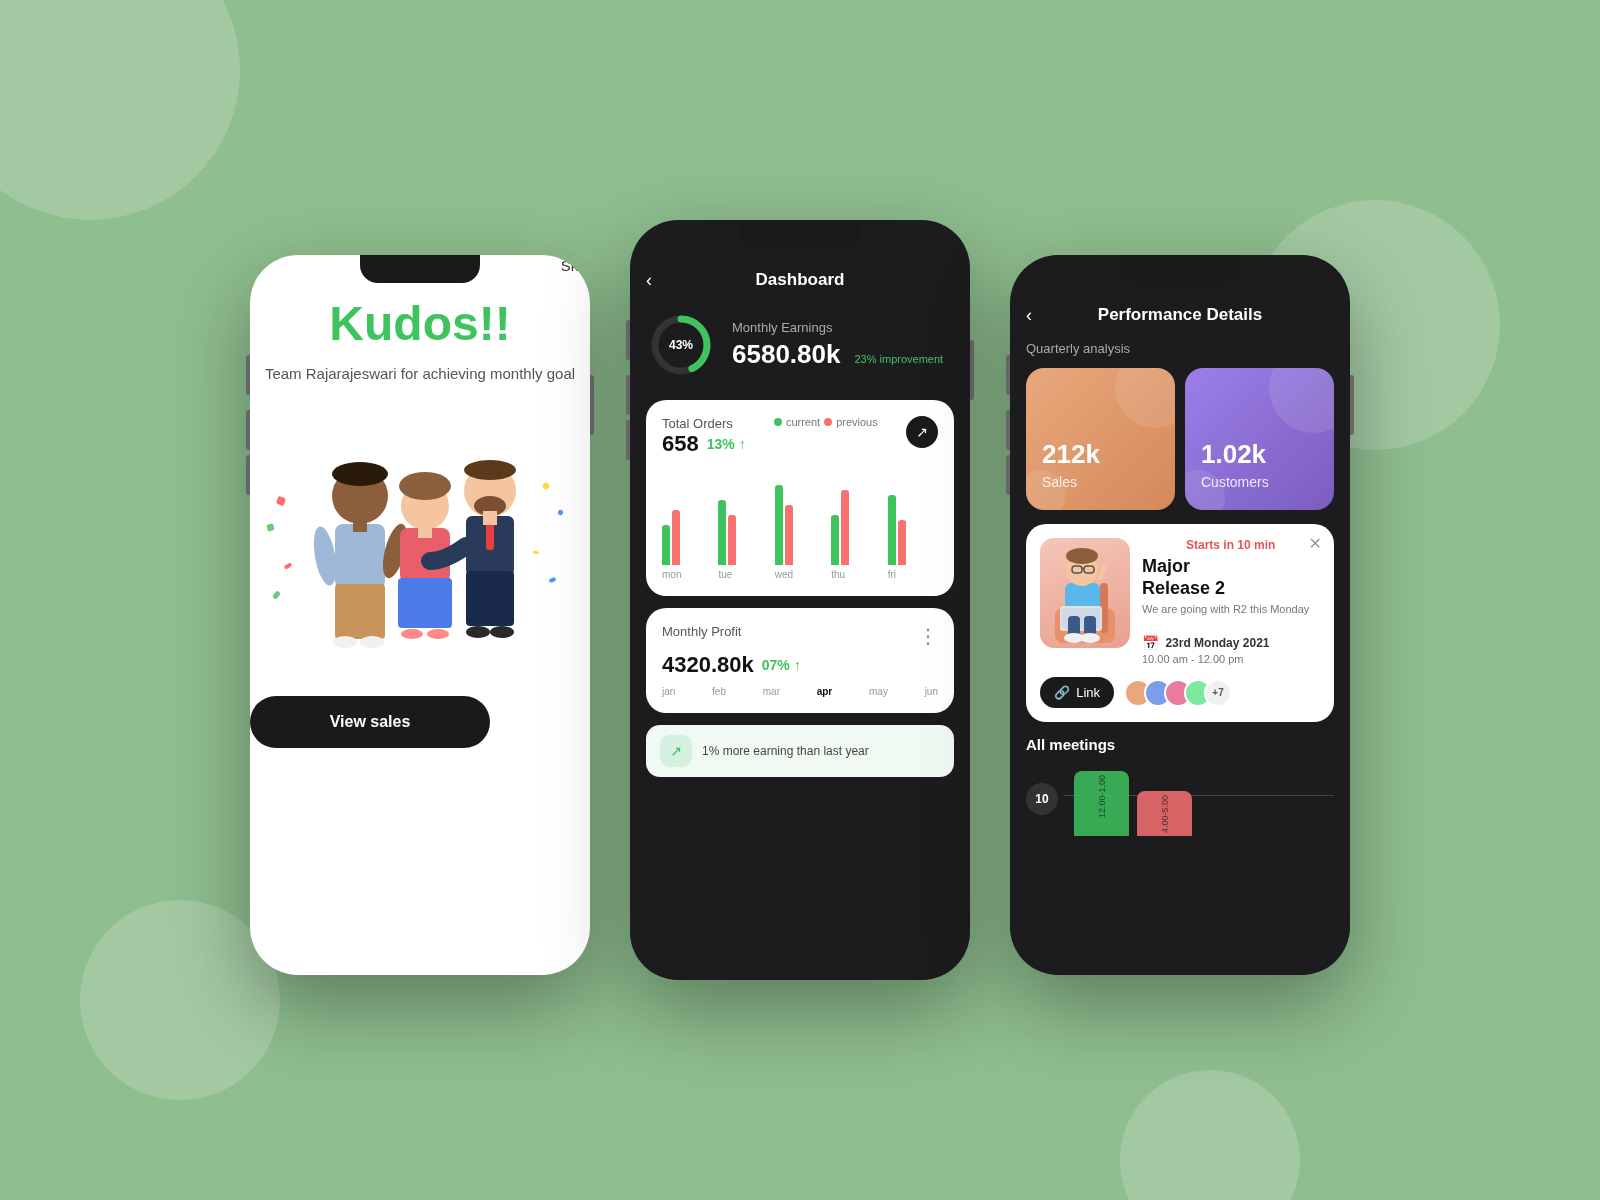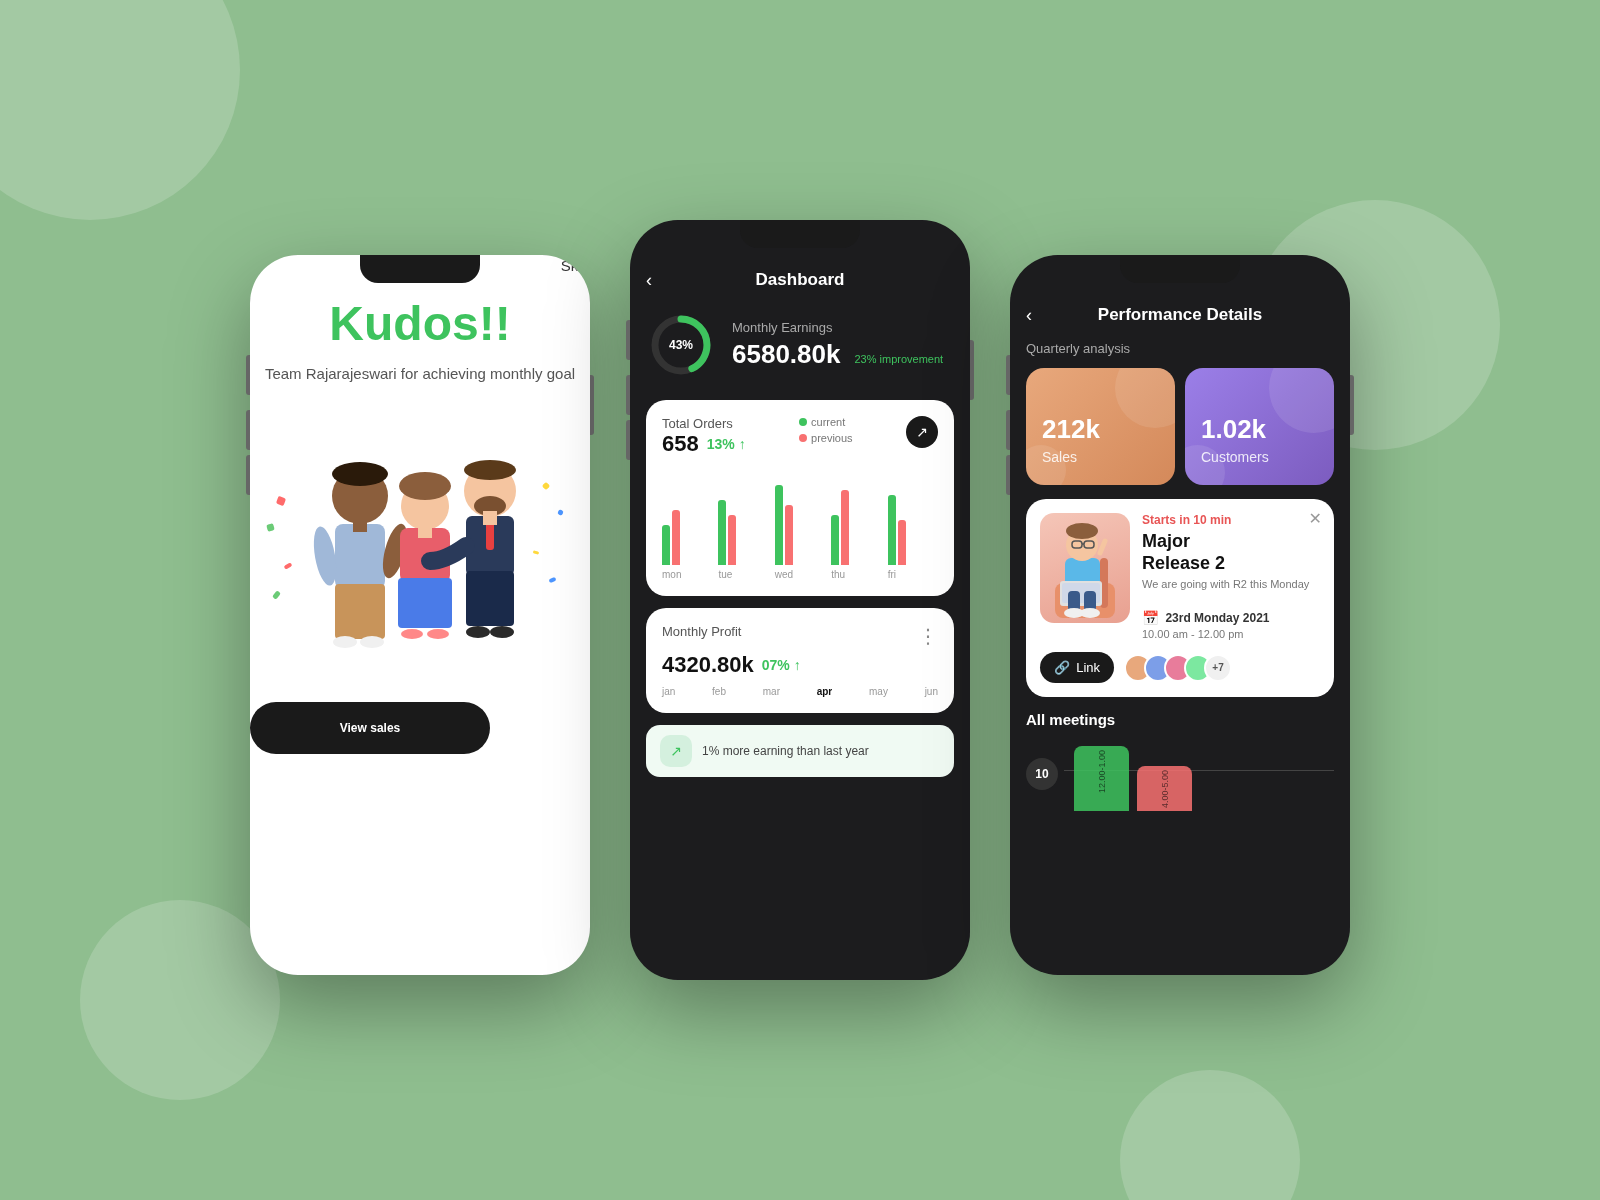--- a/index.html
+++ b/index.html
@@ -125,26 +125,26 @@
     .confetti-piece {
       position: absolute;
       border-radius: 2px;
     }
     .view-sales-btn {
       width: 240px;
       height: 52px;
       background: #1a1a1a;
       border-radius: 30px;
       color: #fff;
-      font-size: 12px;
+      font-size: 16px;
       font-weight: 600;
       display: flex;
       align-items: center;
       justify-content: center;
-      margin-top: 16px;
+      margin-top: 10px;
       margin-bottom: 20px;
     }
 
     
     .phone-2 {
       width: 340px;
       height: 760px;
       background: #2a2a2a;
     }
     .phone-2 .phone-inner {
@@ -405,21 +405,21 @@
       display: grid;
       grid-template-columns: 1fr 1fr;
       gap: 10px;
       margin-bottom: 14px;
     }
     .stat-card {
       border-radius: 18px;
       padding: 20px 28px;
       position: relative;
       overflow: hidden;
-      height: 117px;
+      height: 142px;
     }
     .stat-card.orange {
       background: linear-gradient(135deg, #e8a87c, #d4895a);
     }
     .stat-card.purple {
       background: linear-gradient(135deg, #9b7fe8, #7c5cbf);
     }
     .stat-card .stat-value {
       font-size: 26px;
       font-weight: 700;
@@ -470,20 +470,21 @@
       position: relative;
     }
     .event-details {
       flex: 1;
     }
     .event-starts {
       font-size: 12px;
       color: #e85555;
       font-weight: 600;
       margin-bottom: 4px;
+      margin-left: 44px;
     }
     .event-title {
       font-size: 18px;
       font-weight: 700;
       color: #111;
       line-height: 1.2;
       margin-bottom: 4px;
     }
     .event-desc {
       font-size: 11px;
@@ -719,21 +720,21 @@
 
         <div class="chart-card">
           <div class="chart-card-header">
             <div>
               <div class="card-title">Total Orders</div>
               <div class="card-value-row">
                 <span class="card-value">658</span>
                 <span class="badge-pct">13% ↑</span>
               </div>
             </div>
-            <div style="display:flex;flex-direction:column;gap:4px;align-items:flex-start;">
+            <div style="display:flex;flex-direction:row;gap:4px;align-items:flex-start;">
               <div class="legend-item">
                 <div class="legend-dot" style="background:#3ec35e;"></div>
                 <span>current</span>
               </div>
               <div class="legend-item">
                 <div class="legend-dot" style="background:#f87171;"></div>
                 <span>previous</span>
               </div>
             </div>
             <div class="share-btn">↗</div>

